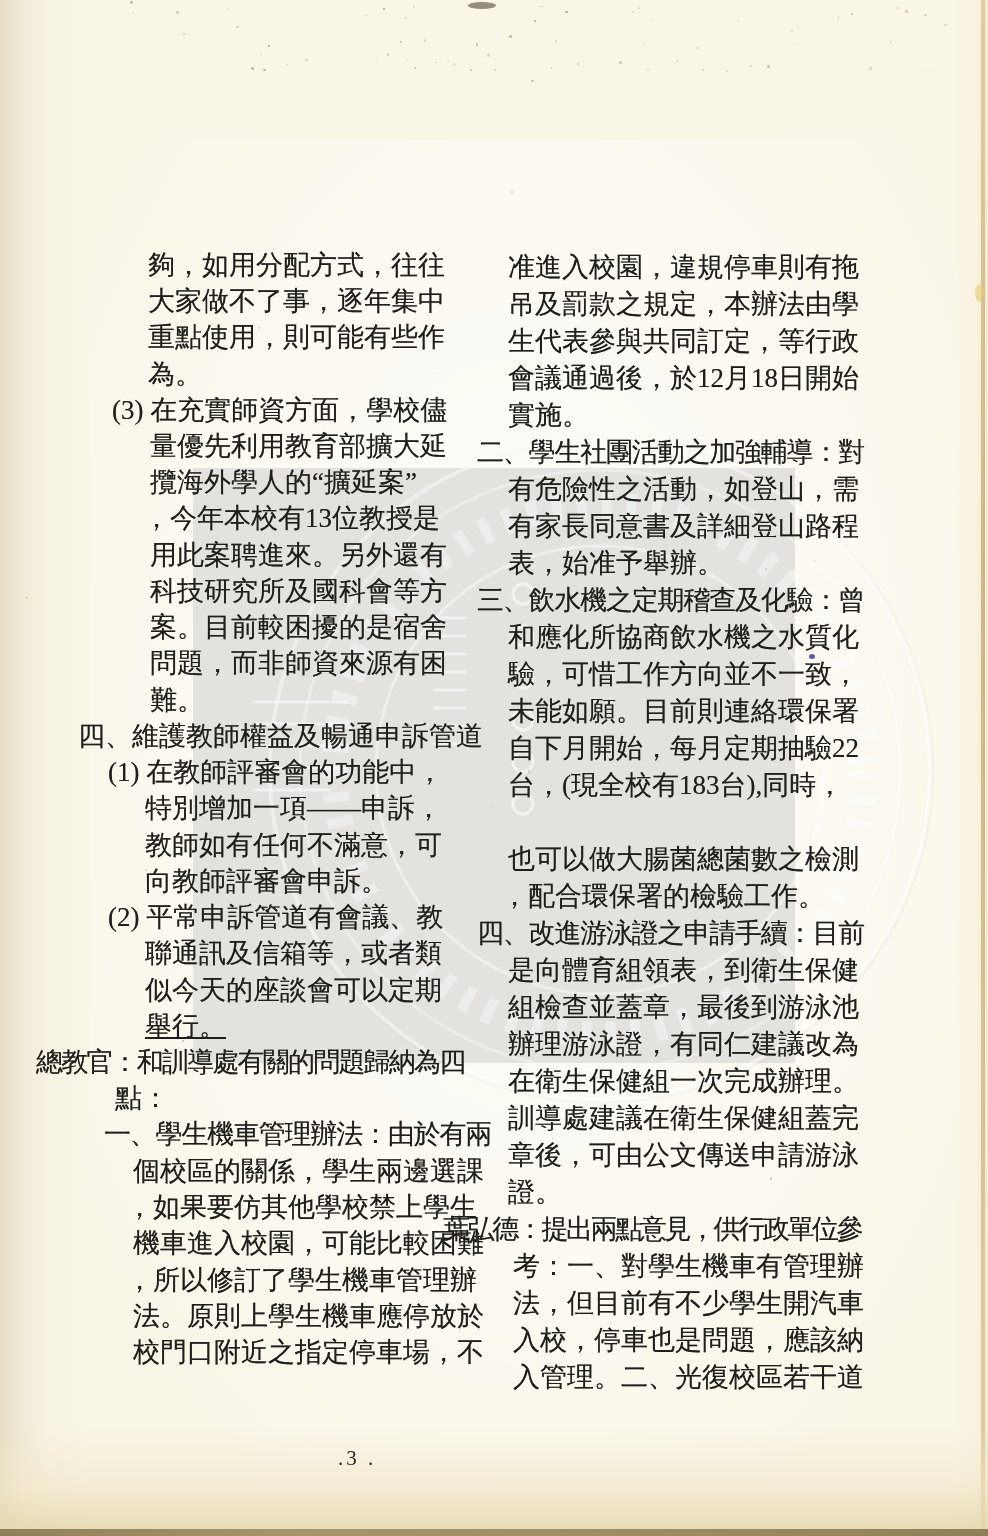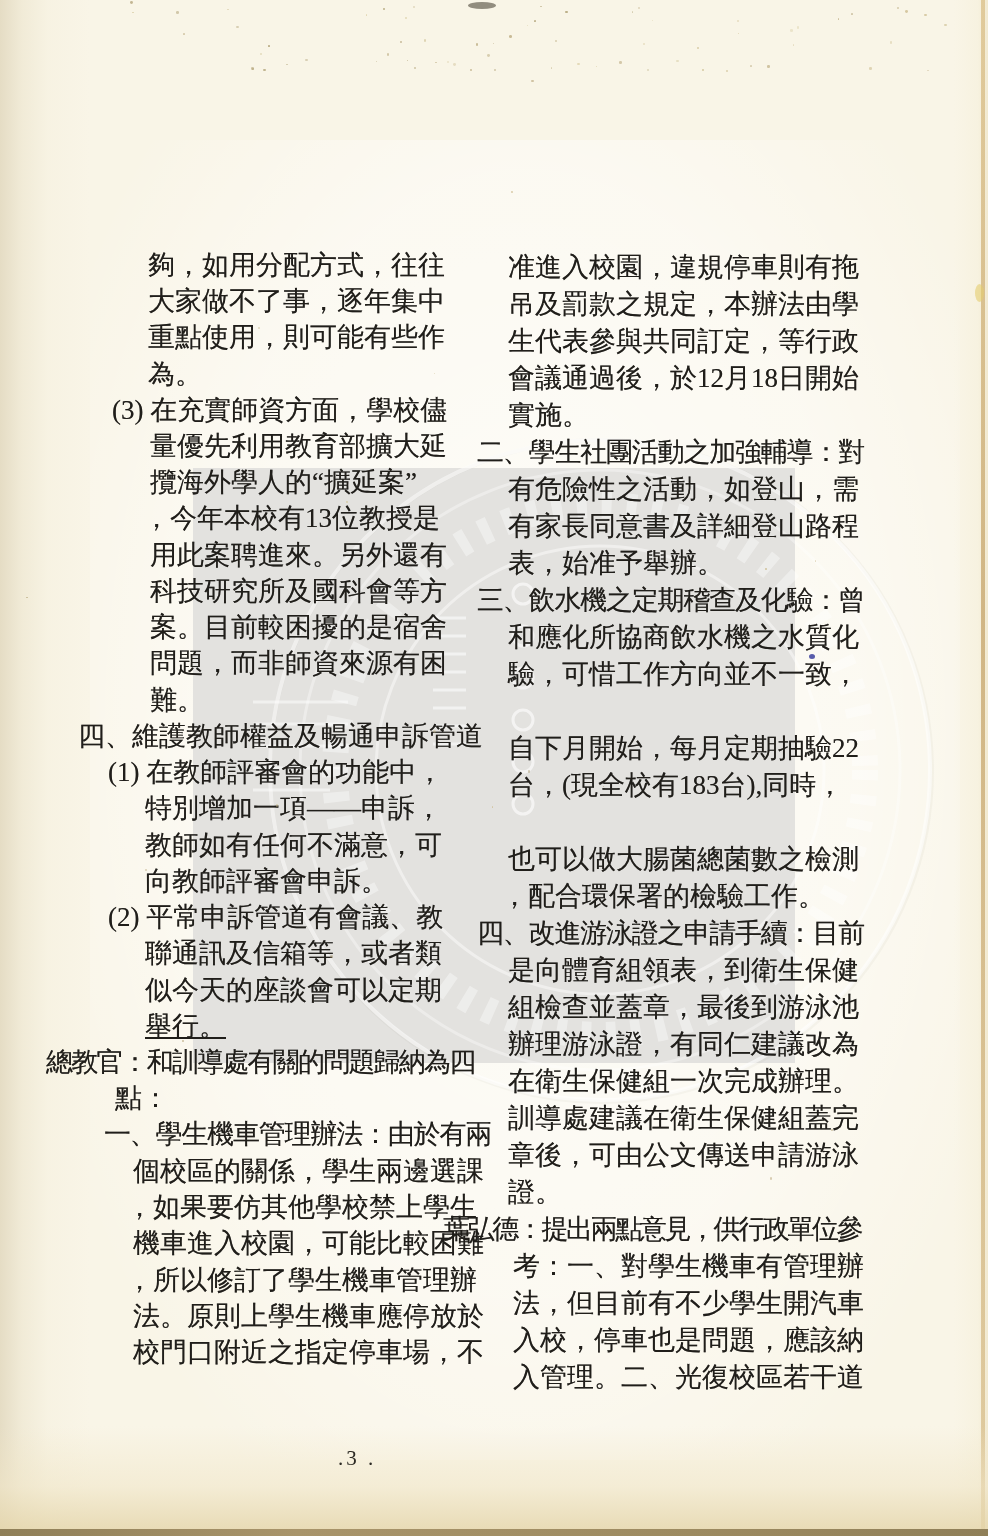--- a/index.html
+++ b/index.html
@@ -132,21 +132,21 @@
       <div class="line" style="left: 150px; top: 685px;">難。</div>
       <div class="line" style="left: 78px; top: 721px;">四、維護教師權益及暢通申訴管道</div>
       <div class="line" style="left: 108px; top: 757px;">(1) 在教師評審會的功能中，</div>
       <div class="line" style="left: 145px; top: 793px;">特別增加一項——申訴，</div>
       <div class="line" style="left: 145px; top: 830px;">教師如有任何不滿意，可</div>
       <div class="line" style="left: 145px; top: 866px;">向教師評審會申訴。</div>
       <div class="line" style="left: 108px; top: 902px;">(2) 平常申訴管道有會議、教</div>
       <div class="line" style="left: 145px; top: 938px;">聯通訊及信箱等，或者類</div>
       <div class="line" style="left: 145px; top: 975px;">似今天的座談會可以定期</div>
       <div class="line" style="left: 145px; top: 1011px; text-decoration: underline;">舉行。</div>
-      <div class="line" style="left: 46px; top: 1047px; letter-spacing: -1.8px;">總教官：和訓導處有關的問題歸納為四</div>
+      <div class="line" style="left: 36px; top: 1047px; letter-spacing: -1.8px;">總教官：和訓導處有關的問題歸納為四</div>
       <div class="line" style="left: 115px; top: 1083px;">點：</div>
       <div class="line" style="left: 104px; top: 1119px; letter-spacing: -1.2px;">一、學生機車管理辦法：由於有兩</div>
       <div class="line" style="left: 133px; top: 1156px; text-align: right;">個校區的關係，學生兩邊選課</div>
       <div class="line" style="left: 126px; top: 1192px;">，如果要仿其他學校禁上學生</div>
       <div class="line" style="left: 133px; top: 1228px;">機車進入校園，可能比較困難</div>
       <div class="line" style="left: 126px; top: 1265px;">，所以修訂了學生機車管理辦</div>
       <div class="line" style="left: 133px; top: 1301px;">法。原則上學生機車應停放於</div>
       <div class="line" style="left: 133px; top: 1337px;">校門口附近之指定停車場，不</div>
     </div>
   <div id="col-right" class="column">
@@ -155,20 +155,21 @@
       <div class="line" style="left: 508px; top: 326px;">生代表參與共同訂定，等行政</div>
       <div class="line" style="left: 508px; top: 363px;">會議通過後，於12月18日開始</div>
       <div class="line" style="left: 508px; top: 400px;">實施。</div>
       <div class="line" style="left: 477px; top: 437px; letter-spacing: -1.2px;">二、學生社團活動之加強輔導：對</div>
       <div class="line" style="left: 508px; top: 474px;">有危險性之活動，如登山，需</div>
       <div class="line" style="left: 508px; top: 511px;">有家長同意書及詳細登山路程</div>
       <div class="line" style="left: 508px; top: 548px;">表，始准予舉辦。</div>
       <div class="line" style="left: 477px; top: 585px; letter-spacing: -1.2px;">三、飲水機之定期稽查及化驗：曾</div>
       <div class="line" style="left: 508px; top: 622px;">和應化所協商飲水機之水質化</div>
       <div class="line" style="left: 508px; top: 659px;">驗，可惜工作方向並不一致，</div>
+      <div class="line" style="left: 508px; top: 696px;">未能如願。目前則連絡環保署</div>
       <div class="line" style="left: 508px; top: 733px;">自下月開始，每月定期抽驗22</div>
       <div class="line" style="left: 508px; top: 770px;">台，(現全校有183台),同時，</div>
       <div class="line" style="left: 508px; top: 844px;">也可以做大腸菌總菌數之檢測</div>
       <div class="line" style="left: 501px; top: 881px;">，配合環保署的檢驗工作。</div>
       <div class="line" style="left: 477px; top: 918px; letter-spacing: -1.2px;">四、改進游泳證之申請手續：目前</div>
       <div class="line" style="left: 508px; top: 955px;">是向體育組領表，到衛生保健</div>
       <div class="line" style="left: 508px; top: 992px;">組檢查並蓋章，最後到游泳池</div>
       <div class="line" style="left: 508px; top: 1029px;">辦理游泳證，有同仁建議改為</div>
       <div class="line" style="left: 508px; top: 1066px;">在衛生保健組一次完成辦理。</div>
       <div class="line" style="left: 508px; top: 1103px;">訓導處建議在衛生保健組蓋完</div>

